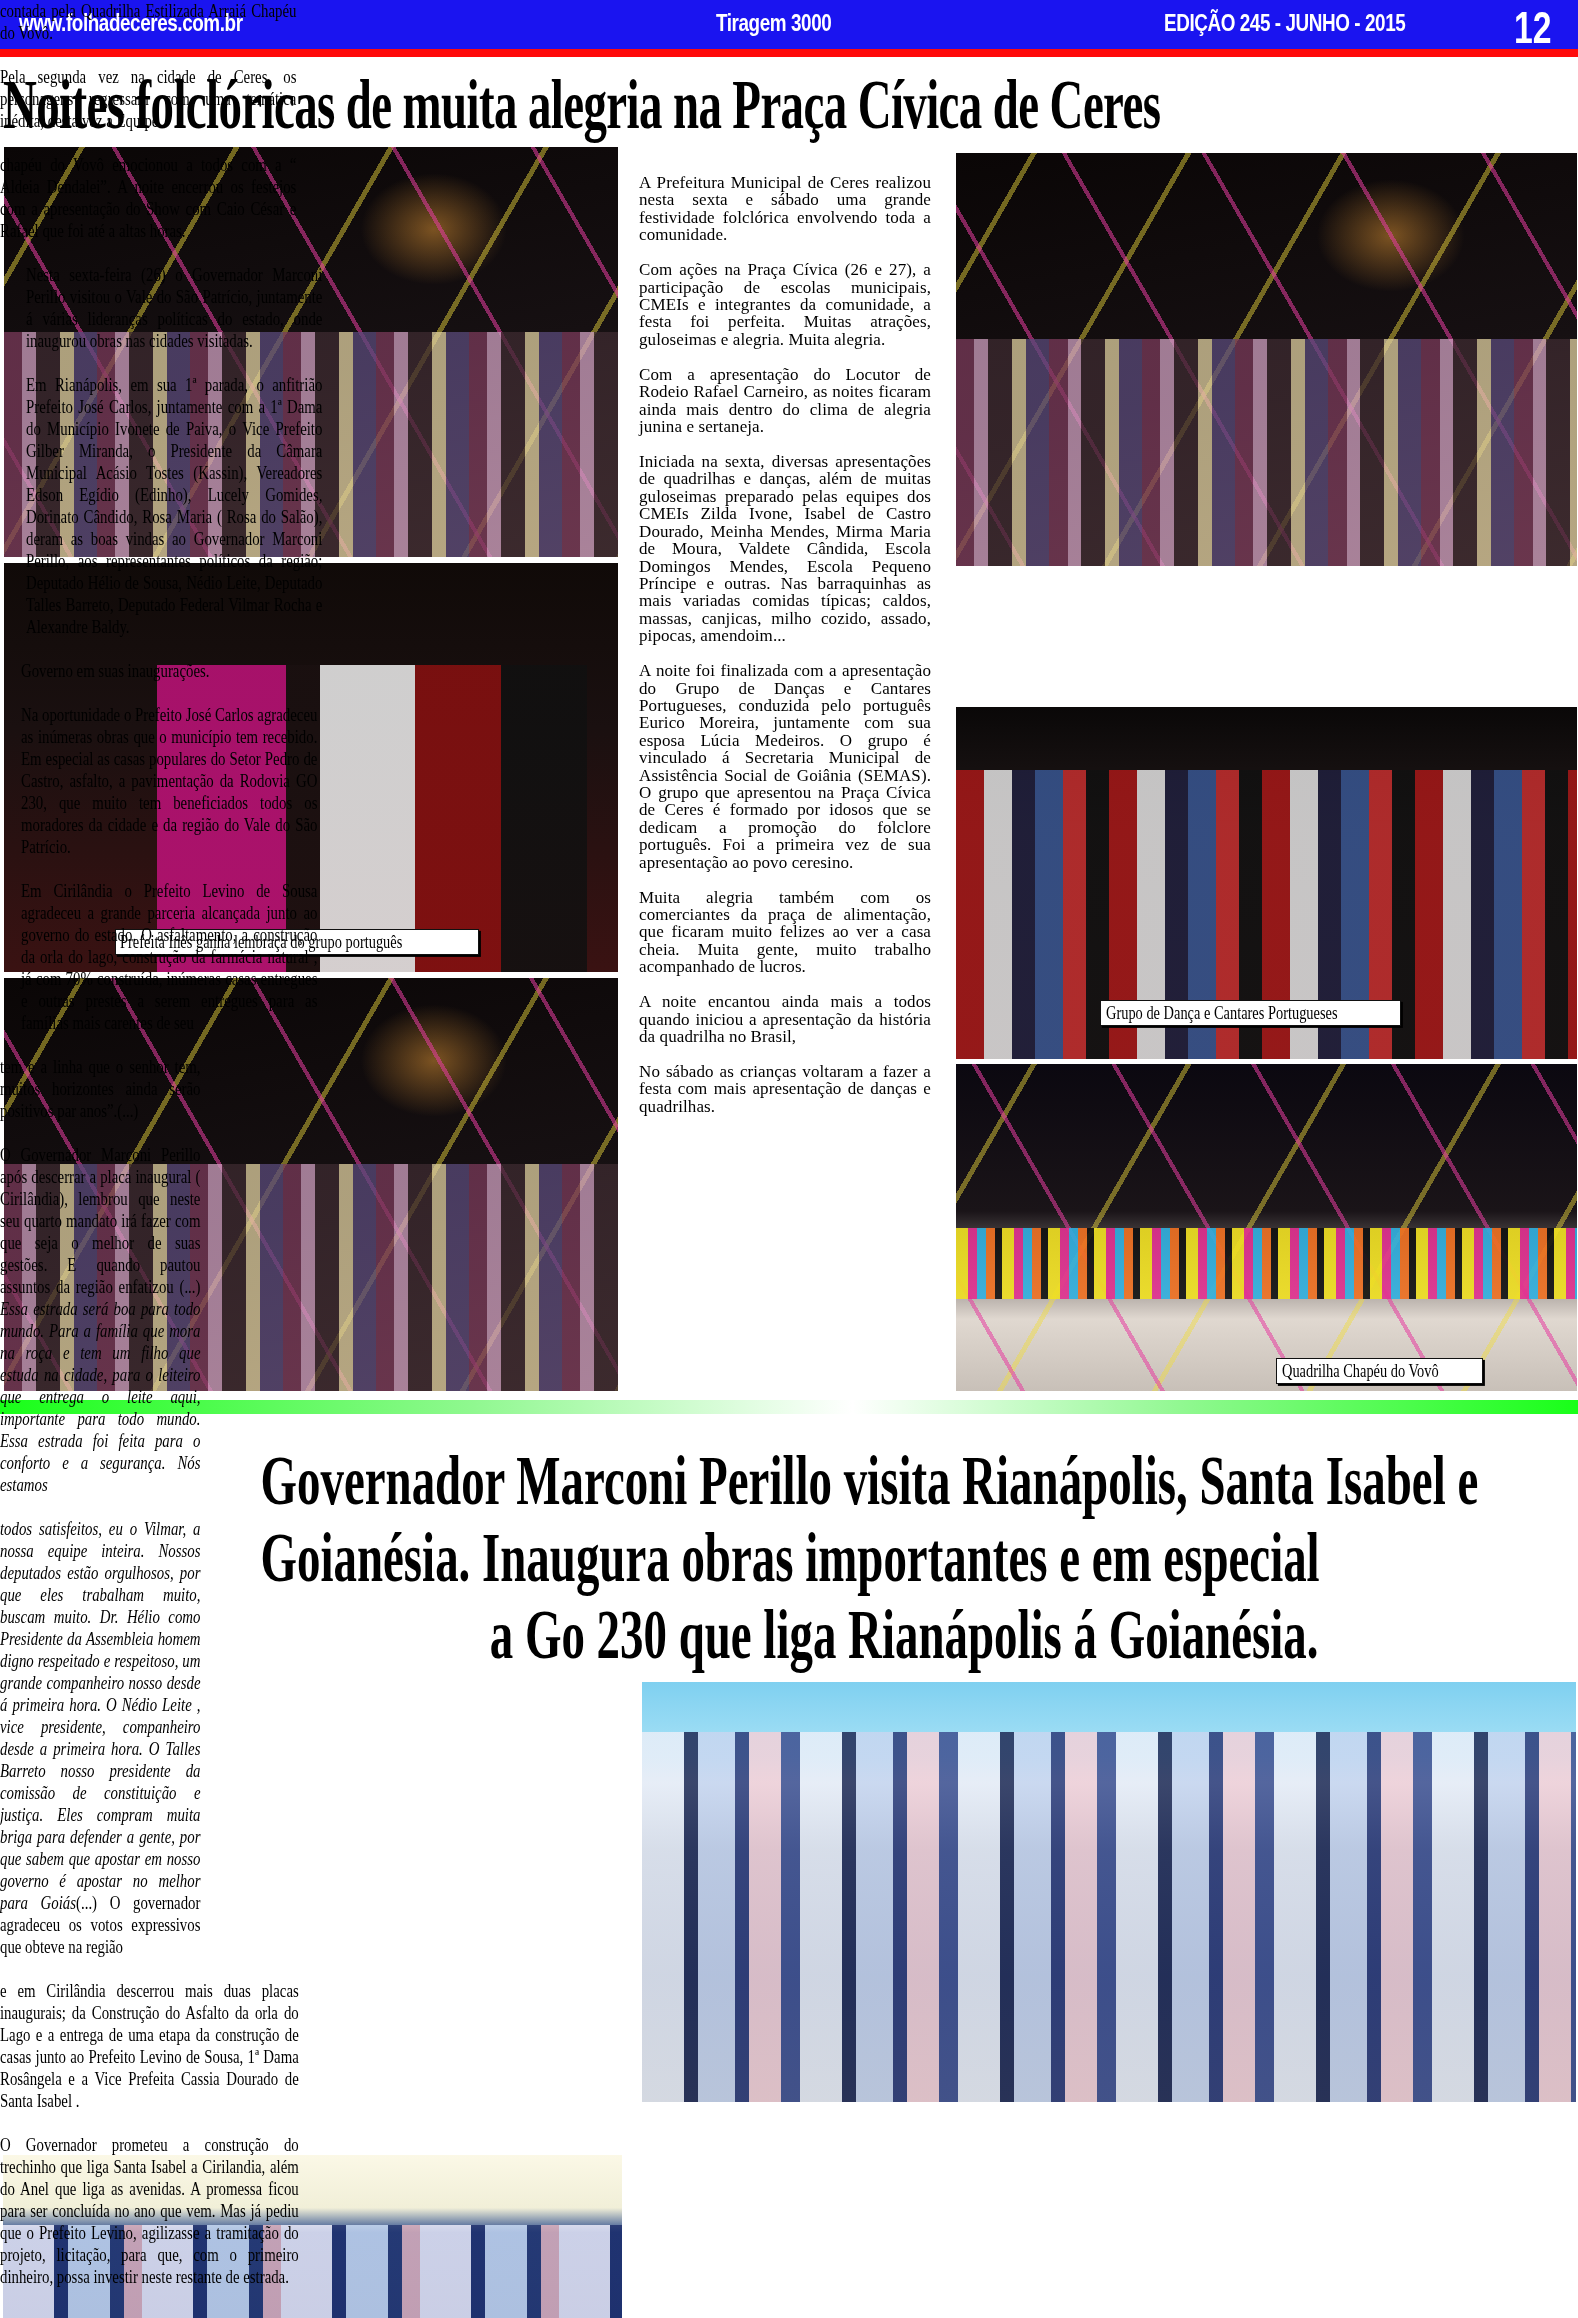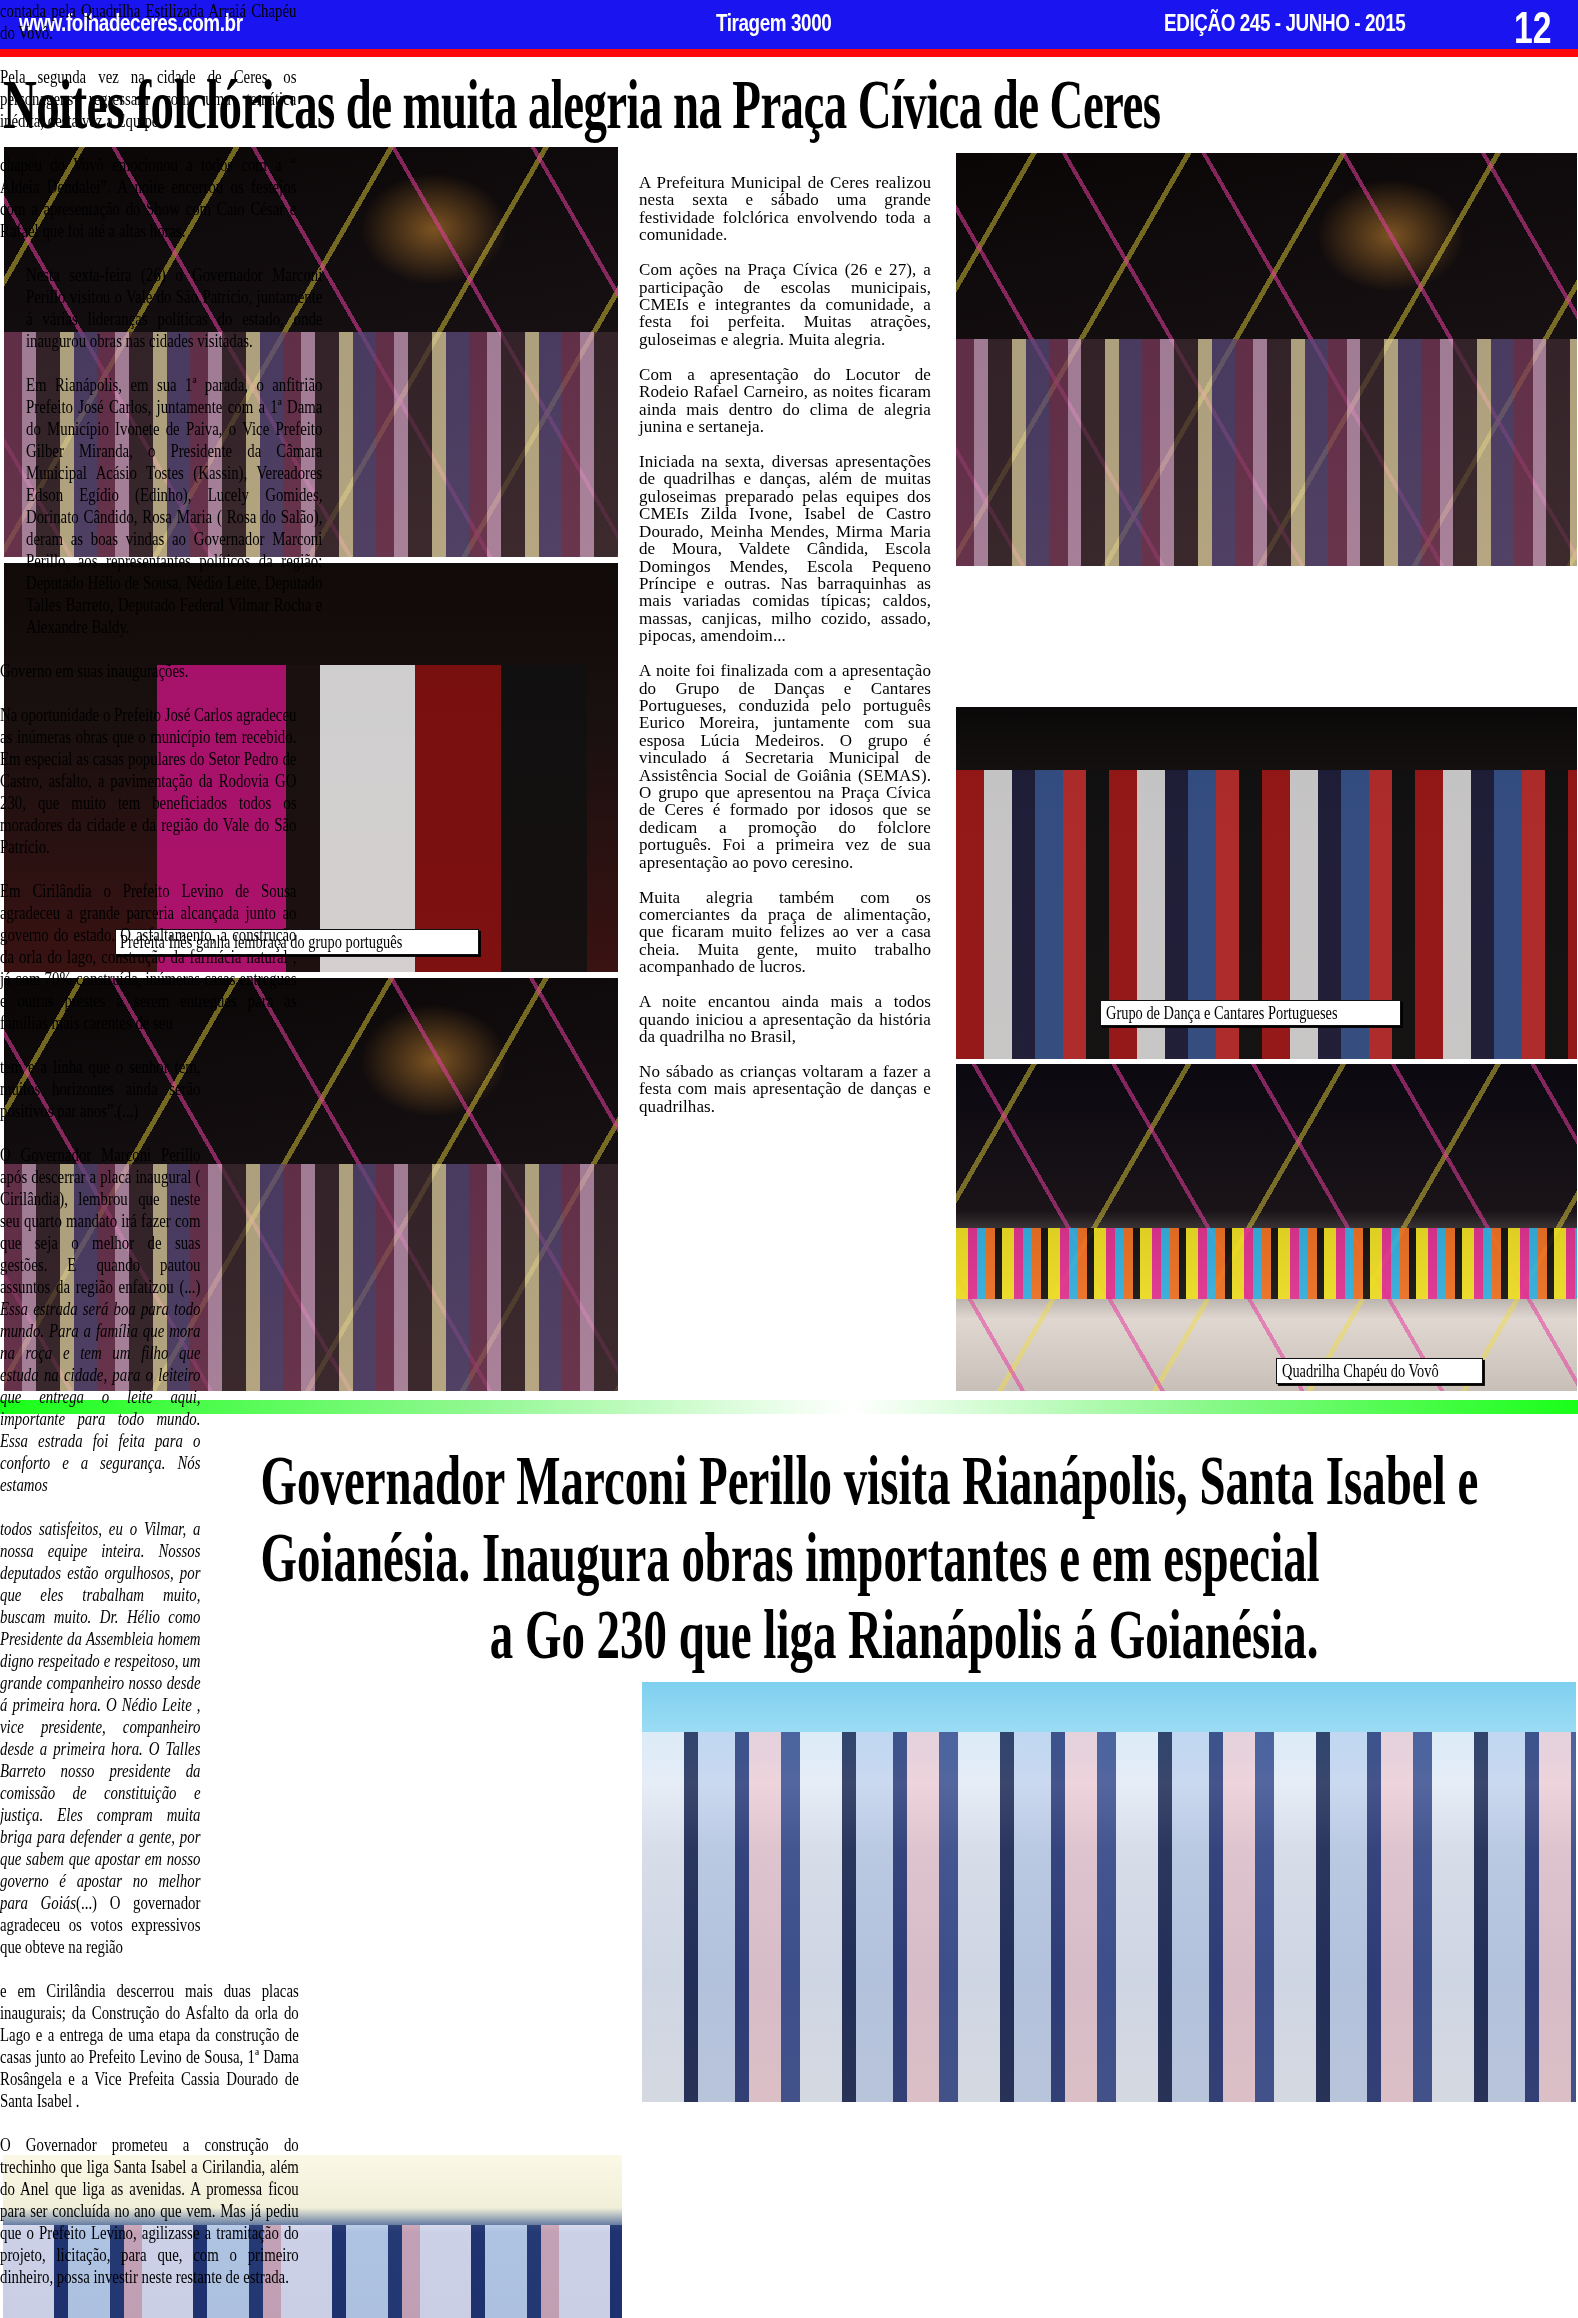--- a/index.html
+++ b/index.html
@@ -152,21 +152,21 @@
   <span class="line">Goianésia. Inaugura obras importantes e em especial</span>
   <span class="line">a Go 230 que liga Rianápolis á Goianésia.</span>
 </div>
 
 <div class="cond" style="left:2.8px;top:1679px;width:297px;padding-left:26px;">
   <div class="inner" style="width:380px;">
     <p>Nesta sexta-feira (26) o Governador Marconi Perillo visitou o Vale do São Patrício, juntamente á várias lideranças políticas do estado, onde inaugurou obras nas cidades visitadas.</p>
     <p>Em Rianápolis, em sua 1ª parada, o anfitrião Prefeito José Carlos, juntamente com a 1ª Dama do Município Ivonete de Paiva, o Vice Prefeito Gilber Miranda, o Presidente da Câmara Municipal Acásio Tostes (Kassin), Vereadores Edson Egídio (Edinho), Lucely Gomides, Dorinato Cândido, Rosa Maria ( Rosa do Salão), deram as boas vindas ao Governador Marconi Perillo, aos representantes políticos da região; Deputado Hélio de Sousa, Nédio Leite, Deputado Talles Barreto, Deputado Federal Vilmar Rocha e Alexandre Baldy.</p>
   </div>
 </div>
-<div class="cond" style="left:325px;top:1679px;width:297px;">
+<div class="cond" style="left:325px;top:1679px;width:297px;padding-left:21px;">
   <div class="inner" style="width:380px;">
     <p>Governo em suas inaugurações.</p>
     <p>Na oportunidade o Prefeito José Carlos agradeceu as inúmeras obras que o município tem recebido. Em especial as casas populares do Setor Pedro de Castro, asfalto, a pavimentação da Rodovia GO 230, que muito tem beneficiados todos os moradores da cidade e da região do Vale do São Patrício.</p>
     <p>Em Cirilândia o Prefeito Levino de Sousa agradeceu a grande parceria alcançada junto ao governo do estado. O asfaltamento, a construção da orla do lago, construção da farmácia natural , já com 70% construída, inúmeras casas entregues e outras prestes a serem entregues para as famílias mais carentes de seu</p>
   </div>
 </div>
 
 <div class="photo day" style="left:642px;top:1682px;width:934px;height:420px;">
   <div class="people"></div>
 </div>

